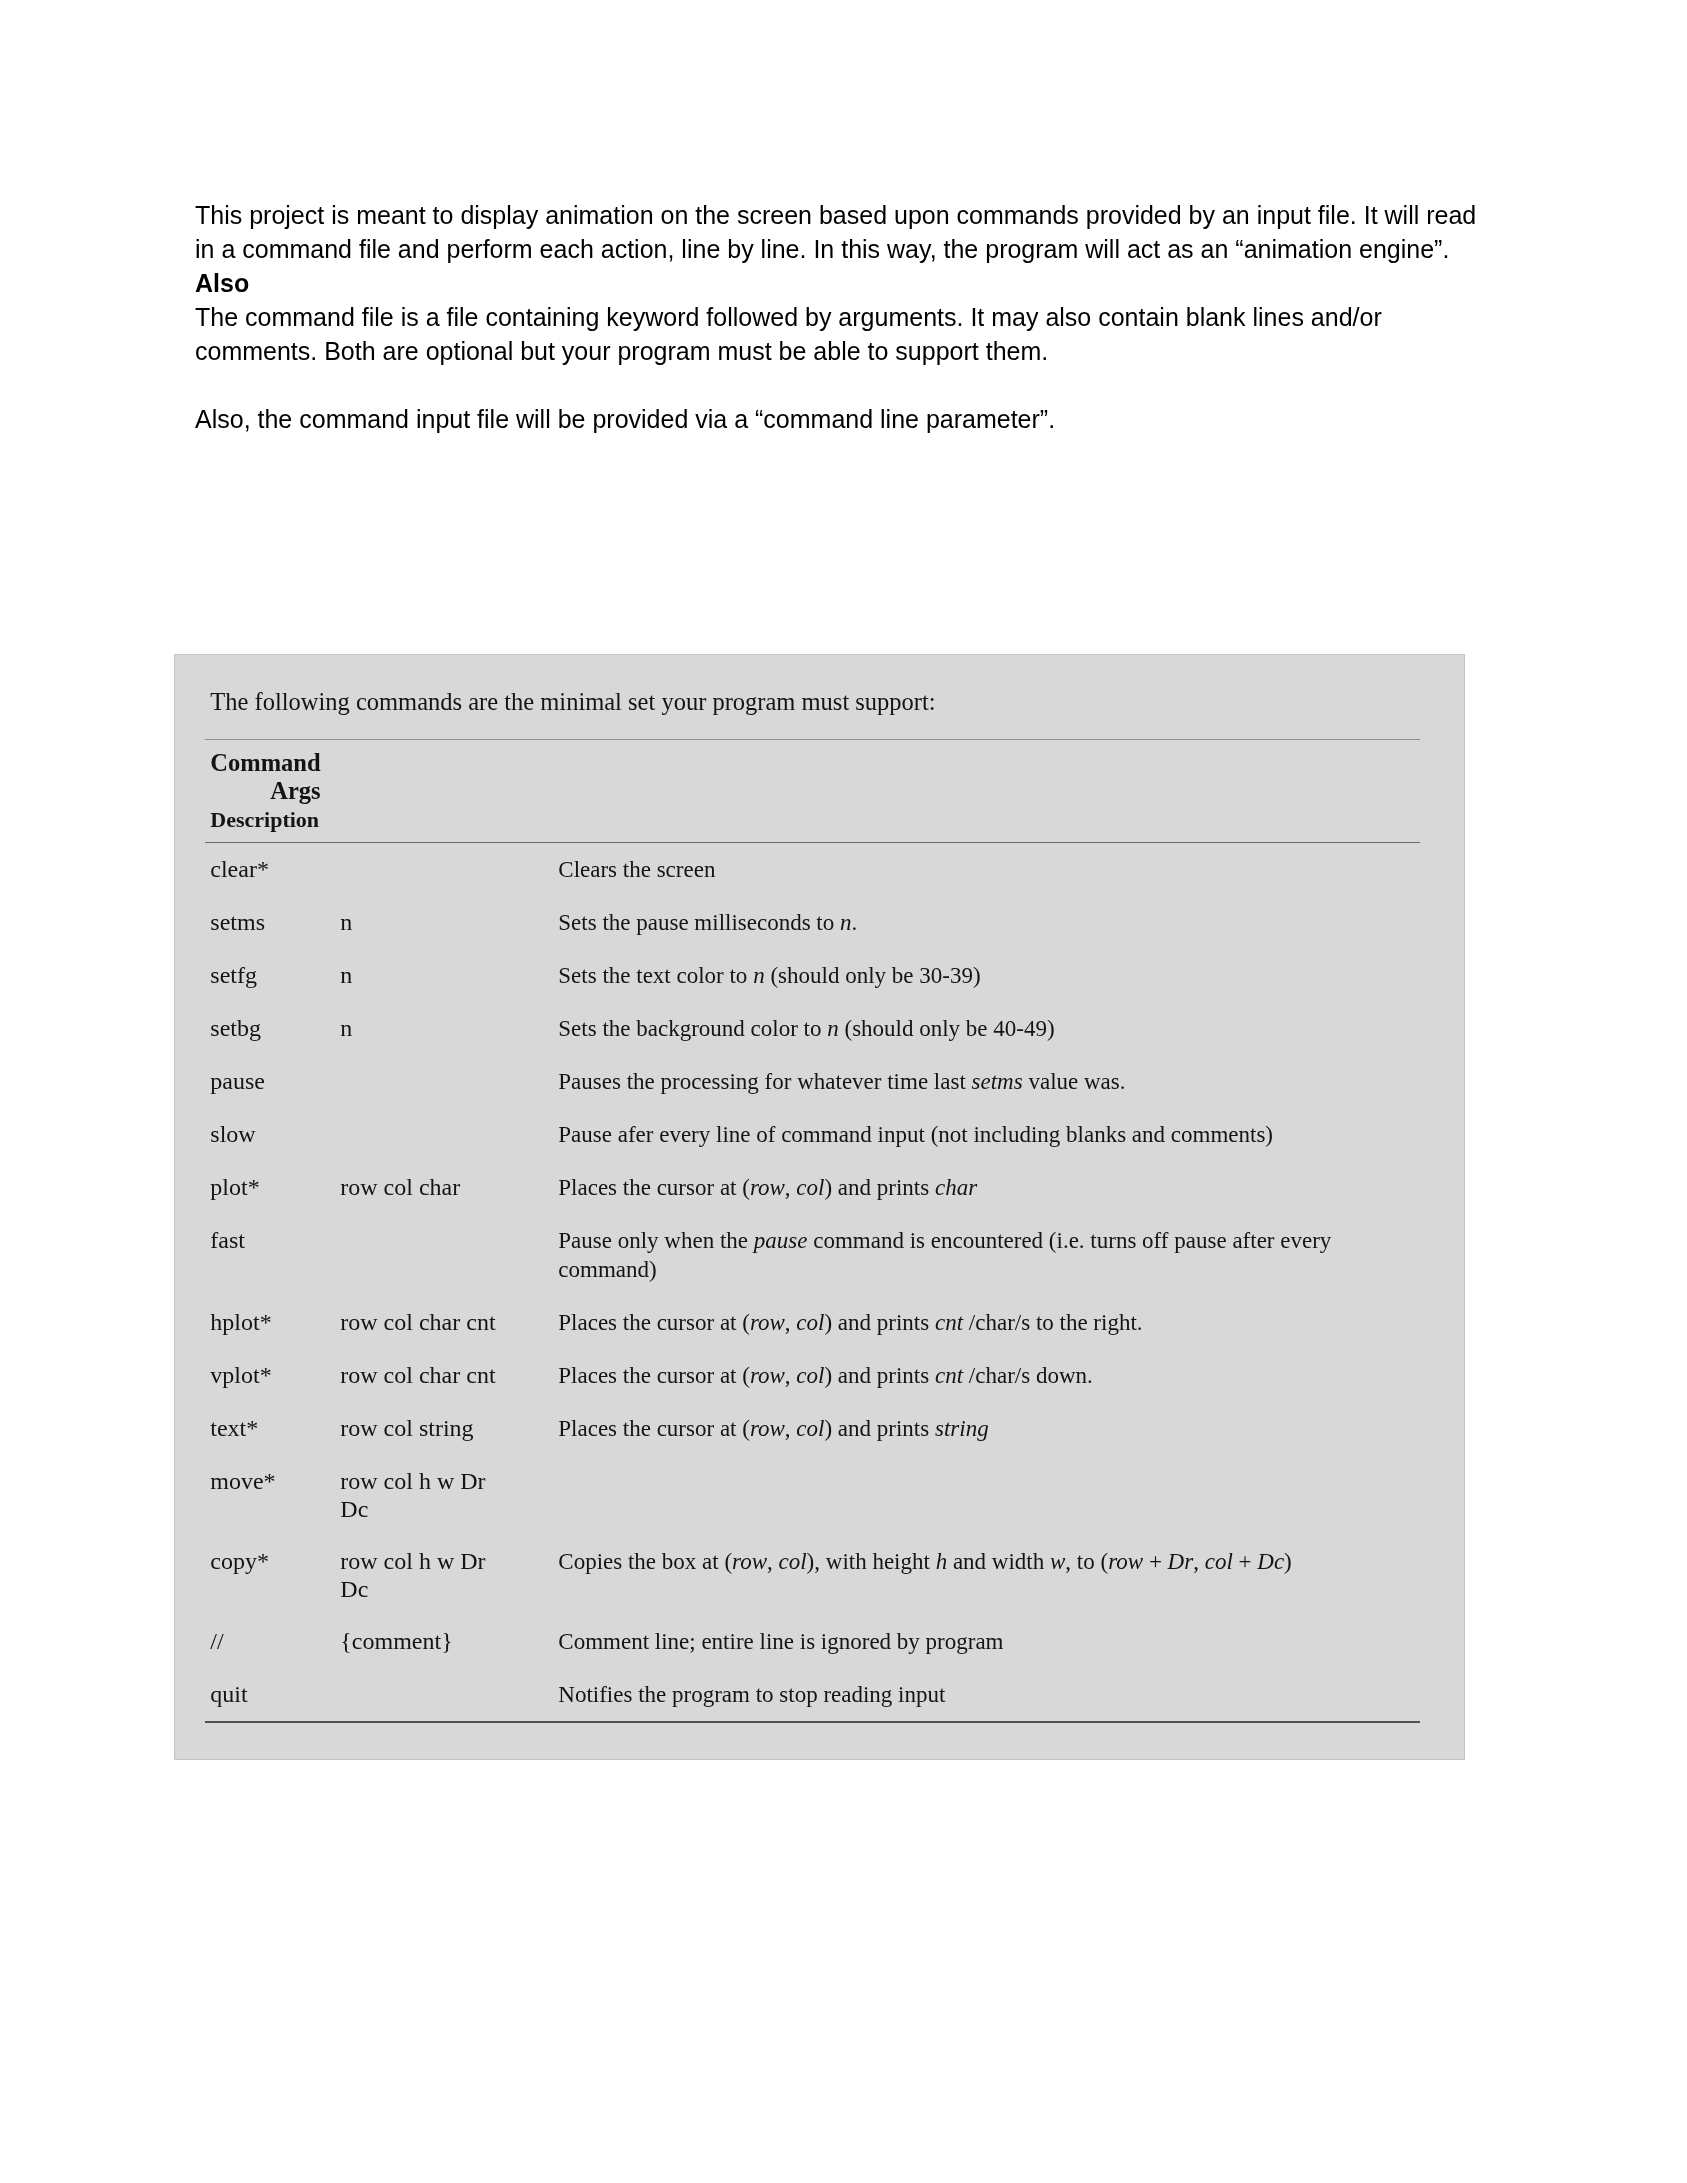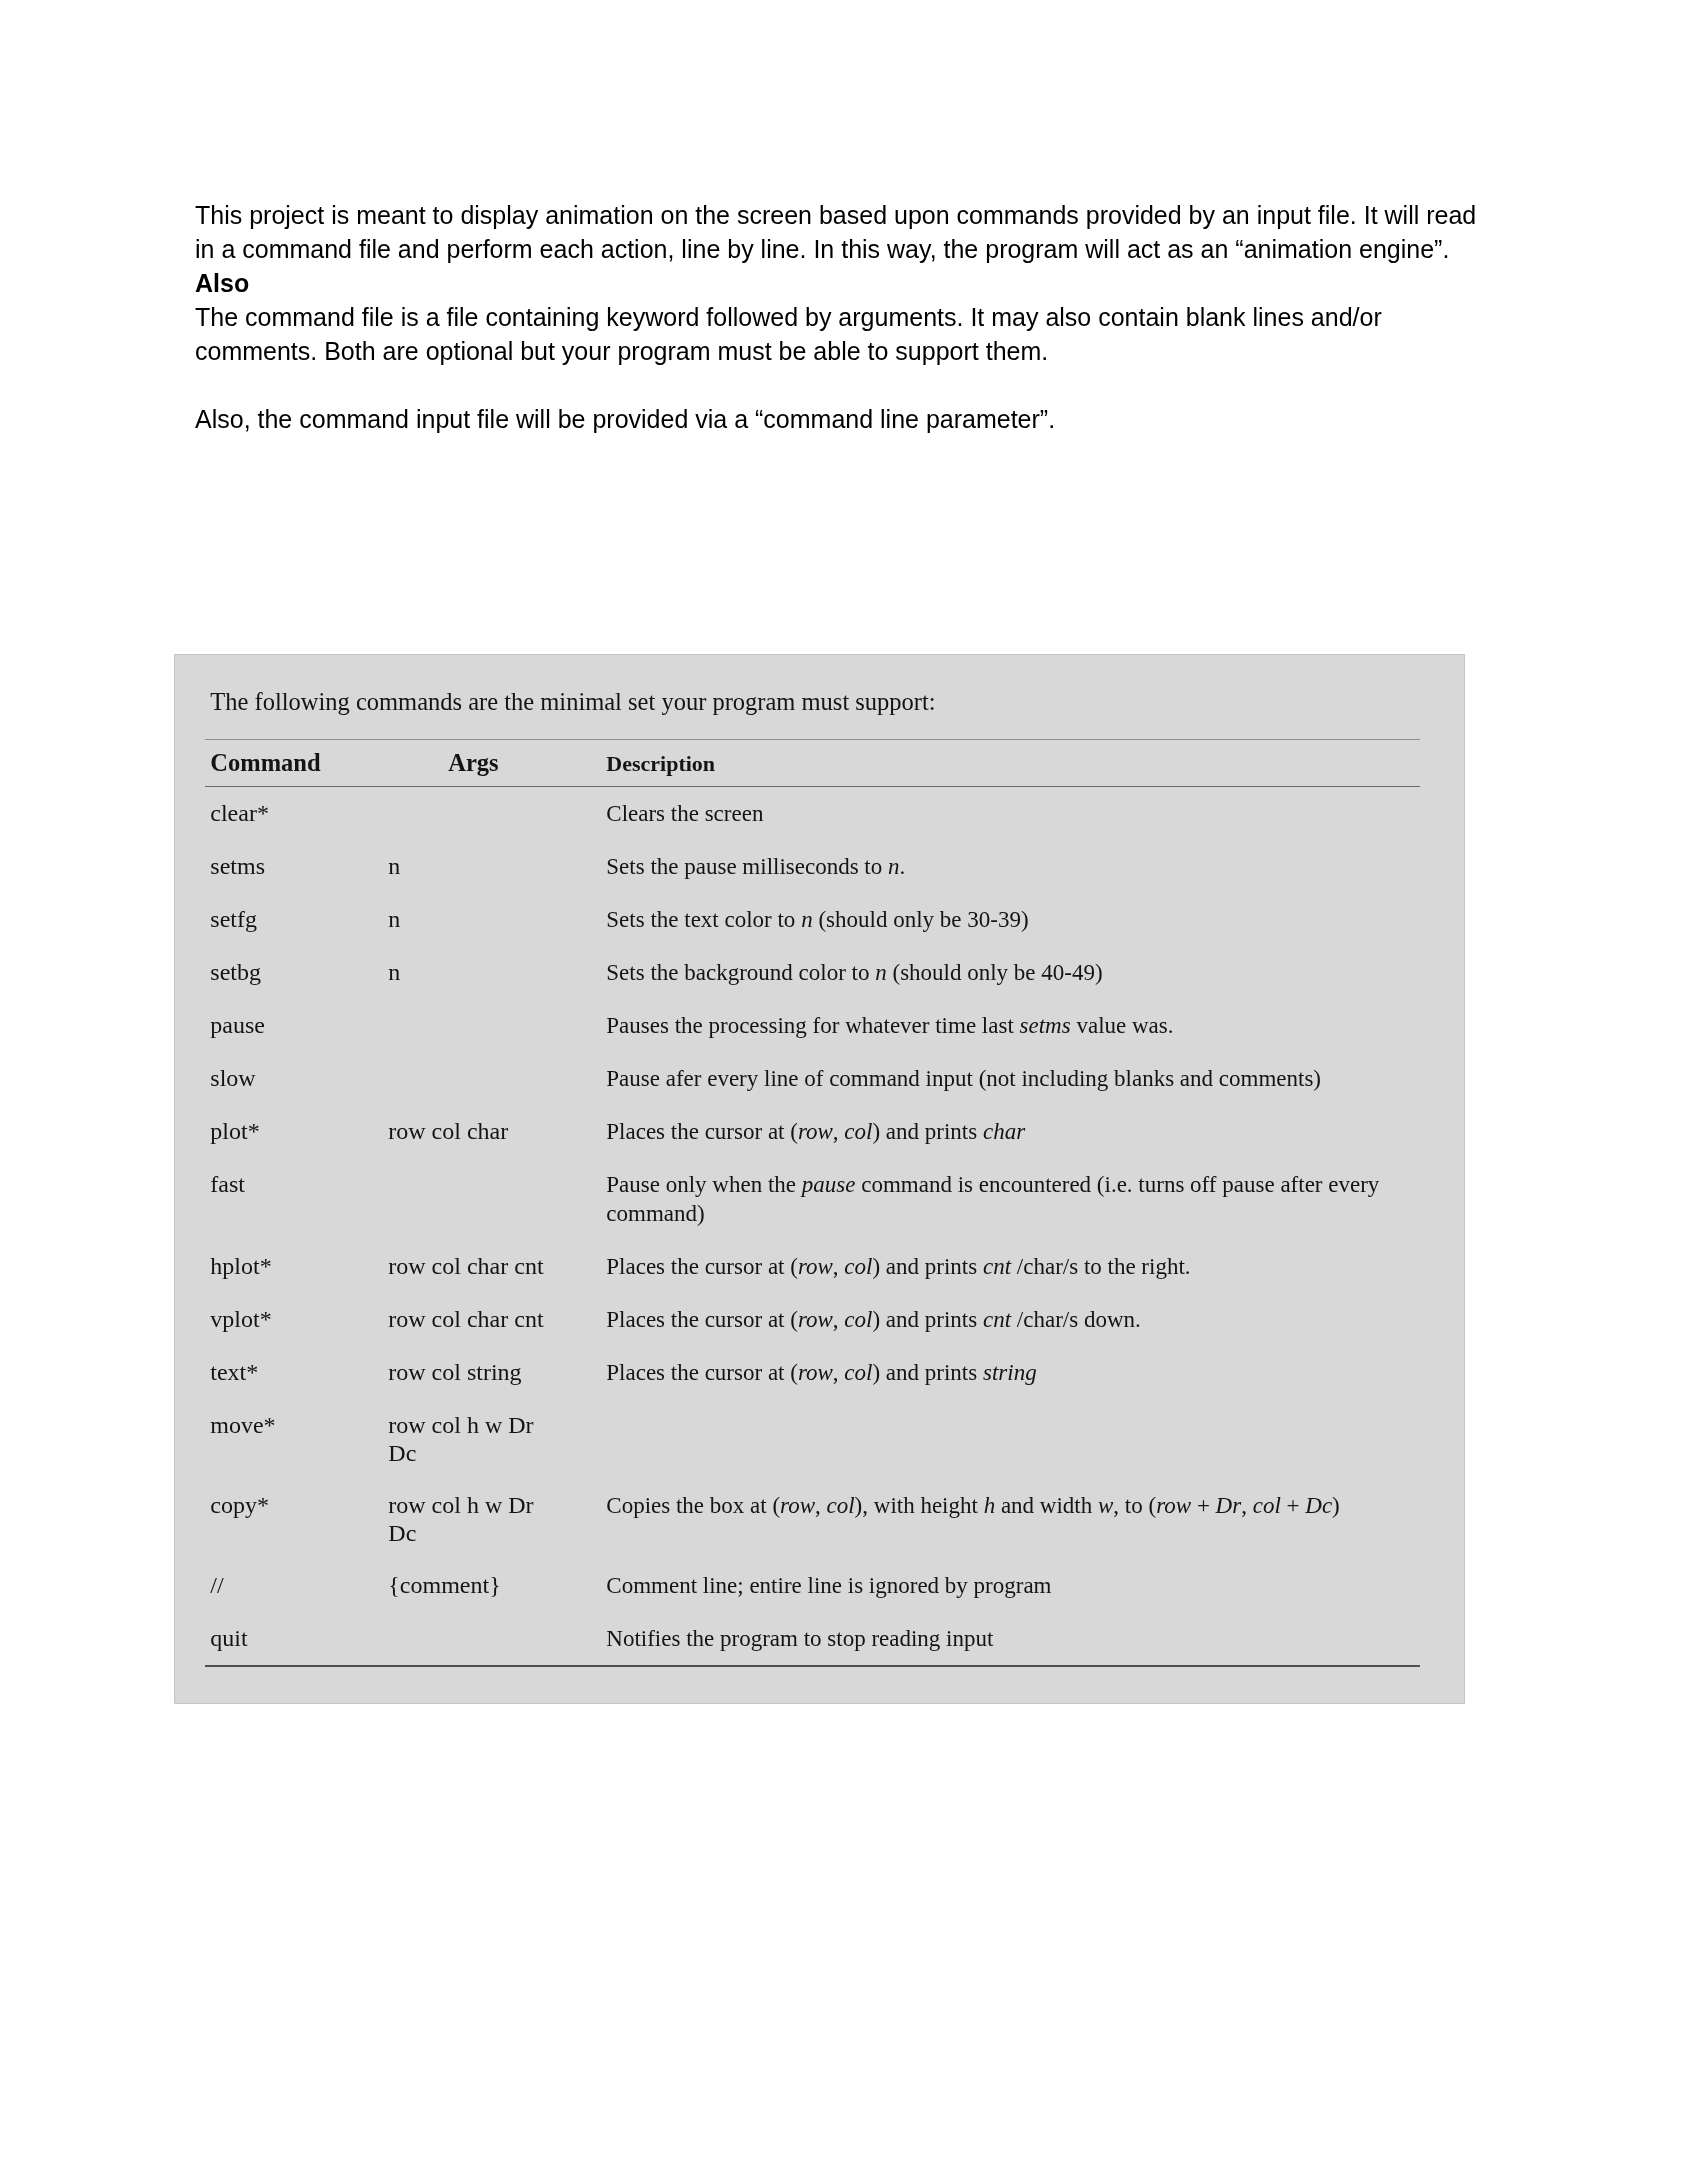--- a/index.html
+++ b/index.html
@@ -50,34 +50,34 @@
   .rule-bottom { height: 2px; background: #4f4f4f; }
   .trow {
     display: flex;
     align-items: flex-start;
     padding: 12px 0 12px 5.3px;
   }
   .thead {
     padding: 9.3px 0 8px 5.3px;
     font-weight: bold;
     font-size: 24.5px;
+    flex-direction: column;
   }
   .c-cmd {
     width: 130px;
     flex: none;
     line-height: 28px;
   }
   .c-args {
     width: 218px;
     flex: none;
     box-sizing: border-box;
     padding-right: 16px;
     line-height: 28px;
     white-space: pre-line;
-    margin-left: 48px;
   }
   .thead .c-args { padding-left: 60px; white-space: normal; }
   .c-desc {
     flex: 1;
     line-height: 29px;
     font-size: 23px;
   }
   .thead .c-desc { text-align: left; font-size: 22px; }
   .footnote {
     margin: 25px 0 0 5.3px;

